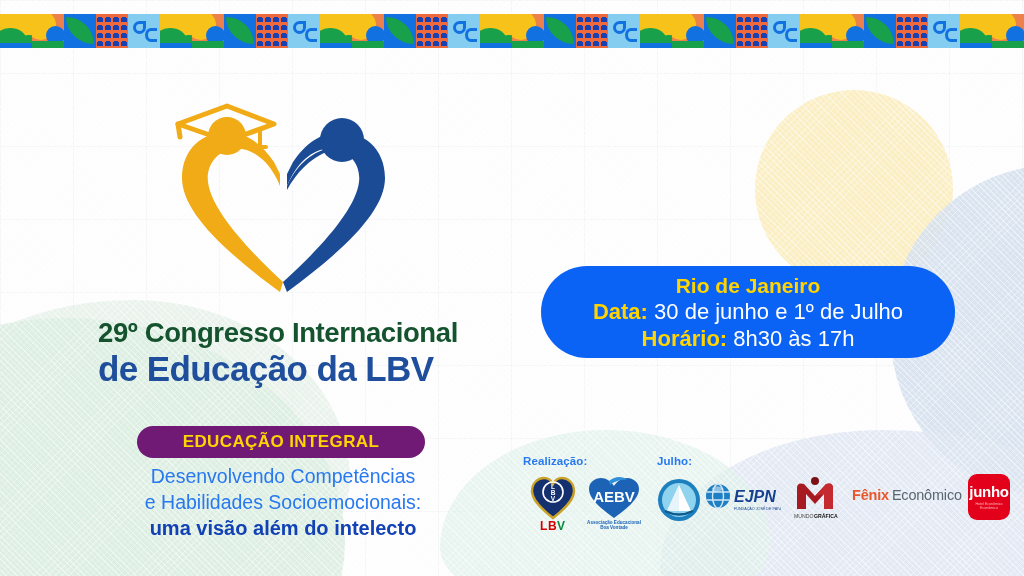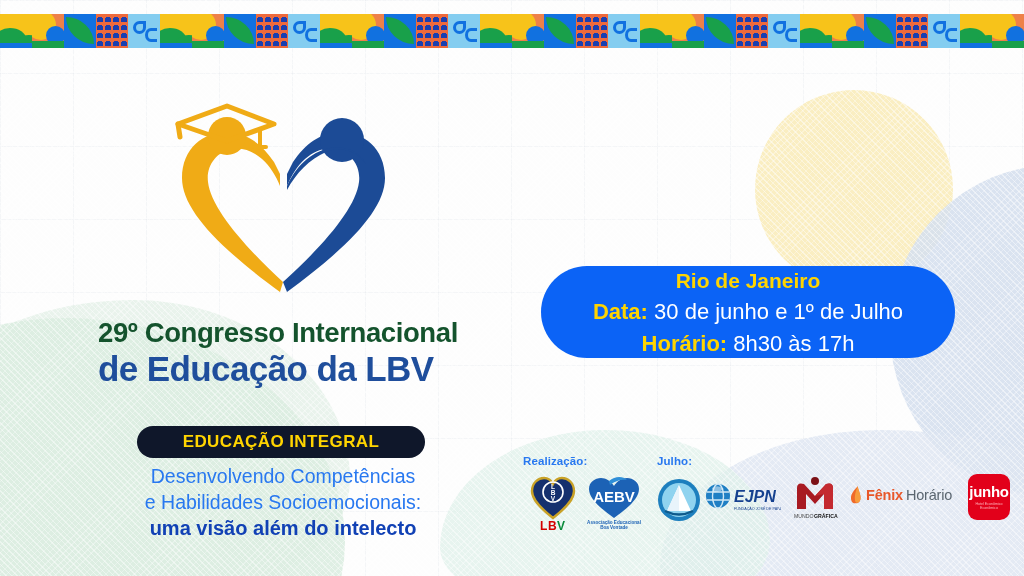--- a/index.html
+++ b/index.html
@@ -130,35 +130,35 @@
     letter-spacing:-.4px; line-height:1.12; white-space:nowrap;
   }
   .title-l2 {
     font-size:35px; font-weight:bold; color:#1f4e9c;
     letter-spacing:-.6px; line-height:1.1; white-space:nowrap; margin-top:1px;
   }
 
   .badge {
     position:absolute; left:137px; top:426px;
     width:288px; height:32px;
-    background:#0f172a; border-radius:16px;
+    background:#701a75; border-radius:16px;
     display:flex; align-items:center; justify-content:center;
     color:#ffd400; font-size:17px; font-weight:bold; letter-spacing:.4px;
   }
 
   .subtitle { position:absolute; left:98px; top:464px; width:370px; text-align:center; }
   .sub-l { color:#2878f0; font-size:19.5px; line-height:1.32; white-space:nowrap; }
   .sub-strong { color:#1141b5; font-size:20px; font-weight:bold; line-height:1.36; white-space:nowrap; }
 
   
   .info-box {
     position:absolute; left:541px; top:266px;
     width:414px; height:92px;
     background:#0b63f6; border-radius:46px;
-    display:flex; flex-direction:column; align-items:center; justify-content:space-between;
+    display:flex; flex-direction:column; align-items:center; justify-content:center;
     padding-top:2px;
   }
   .info-city { color:#ffd400; font-size:21px; font-weight:bold; line-height:1.22; }
   .info-line { font-size:22px; line-height:1.22; color:#ffffff; white-space:nowrap; }
   .info-line .lbl { color:#ffd400; font-weight:bold; }
 
   
   .sponsors { position:absolute; left:505px; top:452px; width:510px; height:96px; }
   .spon-label {
     position:absolute; color:#2878f0; font-size:11.5px; font-weight:bold; letter-spacing:.1px;
@@ -443,21 +443,21 @@
         <text x="26" y="42" font-size="5.2" fill="#111111" font-family="Liberation Sans, sans-serif" font-weight="bold">GRÁFICA</text>
       </svg>
     </div>
 
     <div class="logo-fenix">
       <svg viewBox="0 0 16 22" width="14" height="20" xmlns="http://www.w3.org/2000/svg">
         <path d="M10 1 C 3 8, 1 13, 3 18 C 5 22, 12 21, 13 16 C 14 11, 11 7, 10 1 Z" fill="#ef6a2a"></path>
         <path d="M10 1 C 7 8, 6 13, 7 18 C 9 21, 12 20, 13 16 C 14 11, 11 7, 10 1 Z" fill="#f79c3c"></path>
       </svg>
       <span class="fenix-txt fenix-b">Fênix</span>
-      <span class="fenix-txt fenix-g">Horário</span>
+      <span class="fenix-txt fenix-g">Econômico</span>
     </div>
 
     <div class="logo-ibis">
       <div class="ibis-card">
         <div class="ibis-txt">junho</div>
         <div class="ibis-sub">Hotel Econômico Econômico</div>
       </div>
     </div>
   </div>
 

